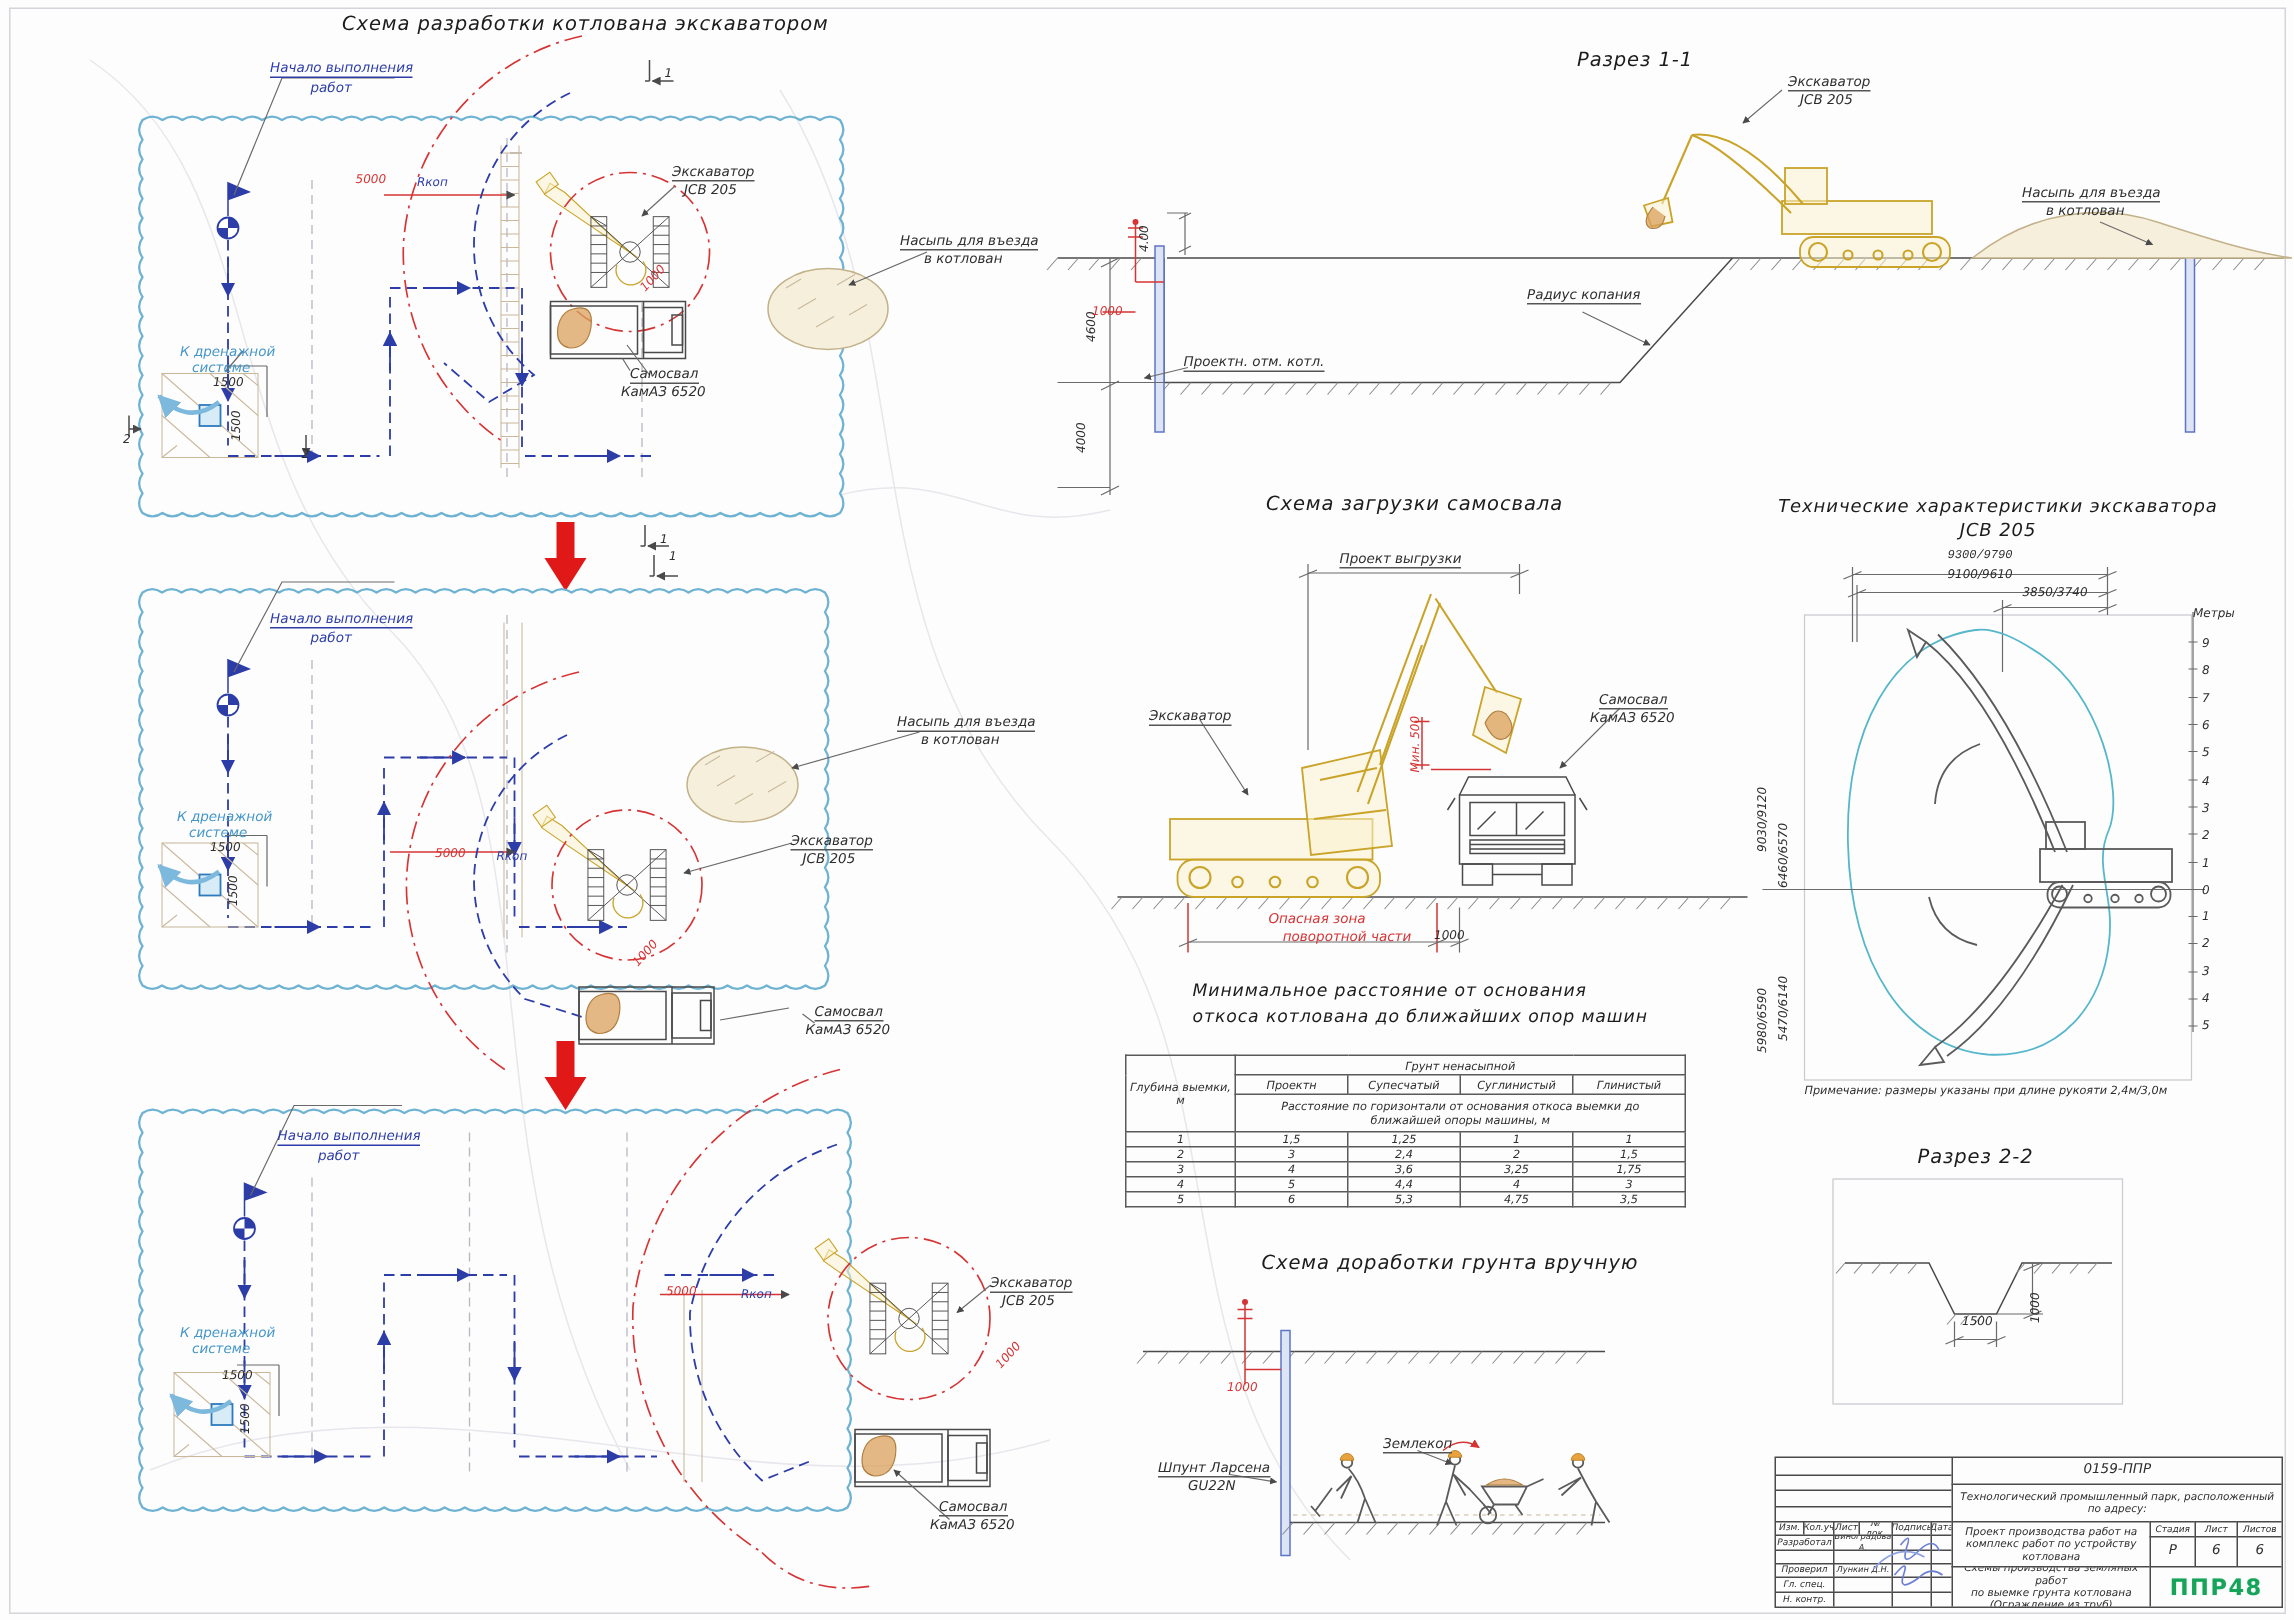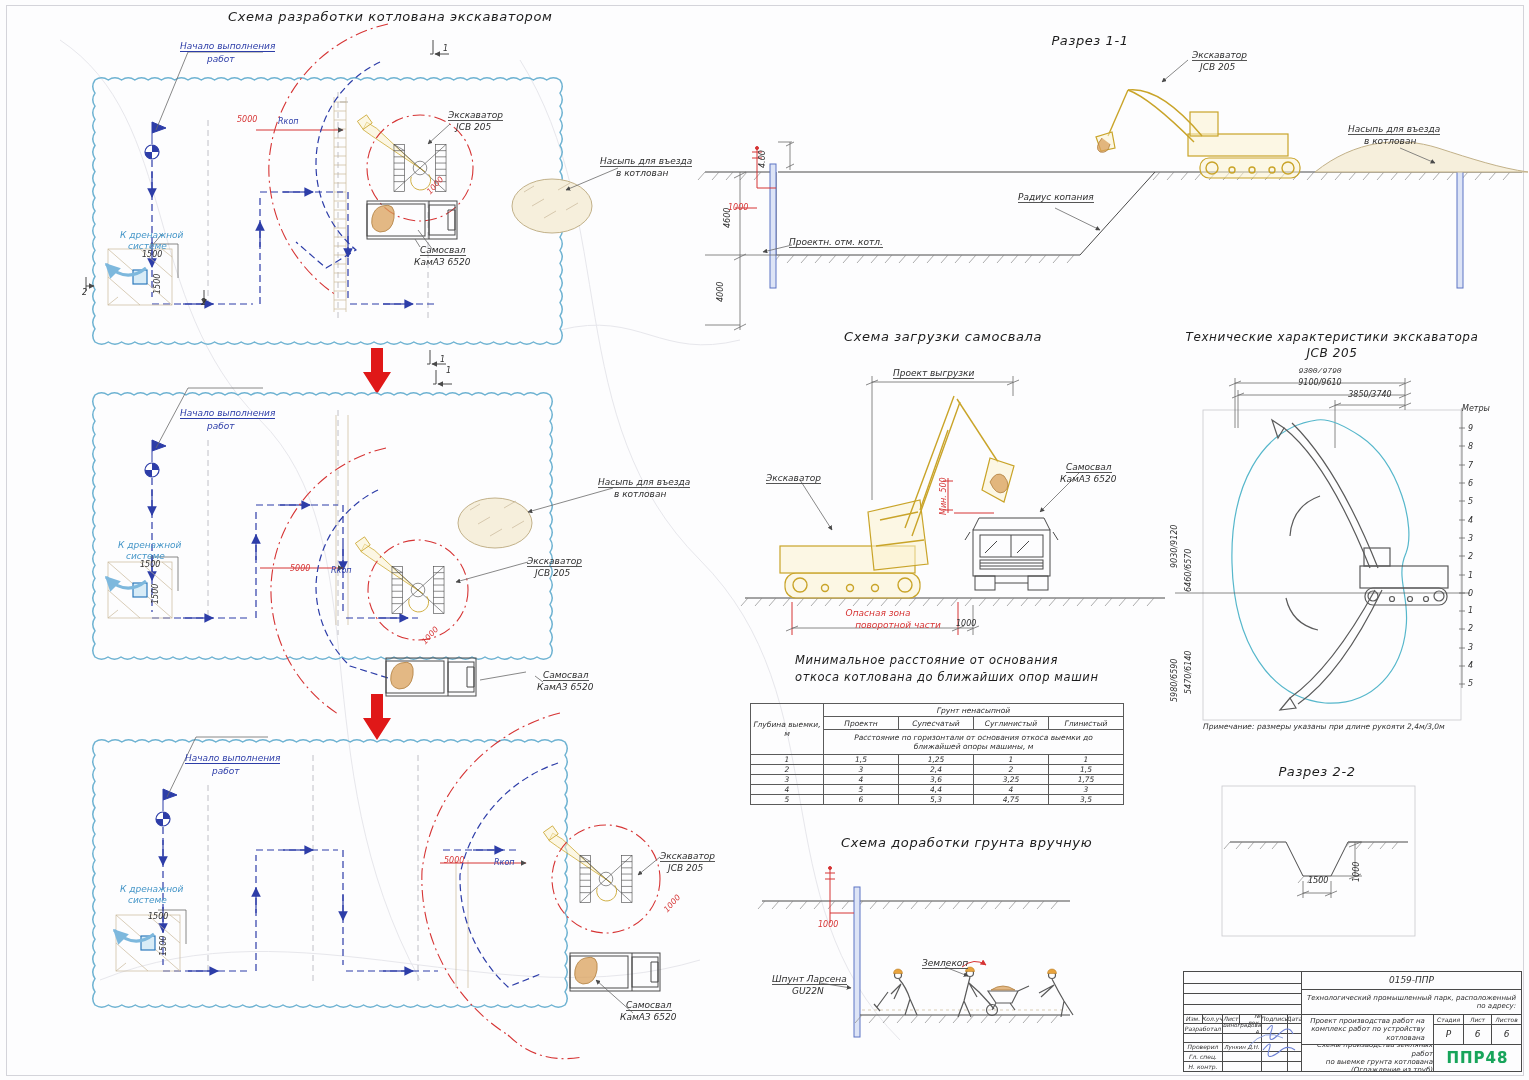--- a/index.html
+++ b/index.html
@@ -39,21 +39,21 @@
   .cyn{stroke:#56b7cb;fill:none;stroke-width:1.2;}
   .cya{stroke:#7db8dd;fill:none;stroke-width:3;}
   .htc{stroke:#8a8a8a;stroke-width:.7;fill:none;}
   .htb{stroke:#c9b89a;stroke-width:.7;fill:none;}
   
   .tbl{position:absolute;border-collapse:collapse;font-style:italic;}
   .tbl td{border:1px solid #5a5a5a;font-size:7.5px;color:#2e2e2e;text-align:center;vertical-align:middle;padding:0 1px;}
   
   #tb{position:absolute;left:1183px;top:971px;width:337px;height:99px;border:1.5px solid #4a4a4a;font-style:italic;color:#2e2e2e;}
   .tc{position:absolute;border-left:1px solid #4a4a4a;border-top:1px solid #4a4a4a;box-sizing:border-box;
-      font-size:6px;display:flex;align-items:center;justify-content:center;text-align:right;line-height:1.2;overflow:hidden;}
+      font-size:6px;display:flex;align-items:center;justify-content:center;text-align:center;line-height:1.2;overflow:hidden;}
   .logo{font-style:normal;font-weight:bold;font-size:15px;letter-spacing:1px;color:#17a45a;text-shadow:0 0 1px #bfe8d2;}
 </style>
 </head>
 <body>
 
 <div id="sheet">
 <div class="frame"></div>
 
 <svg width="1529" height="1080">
   <defs>

